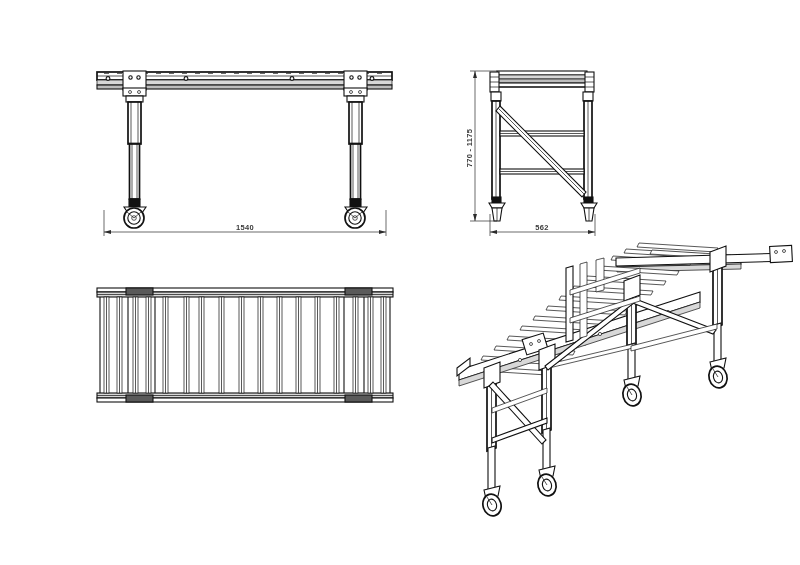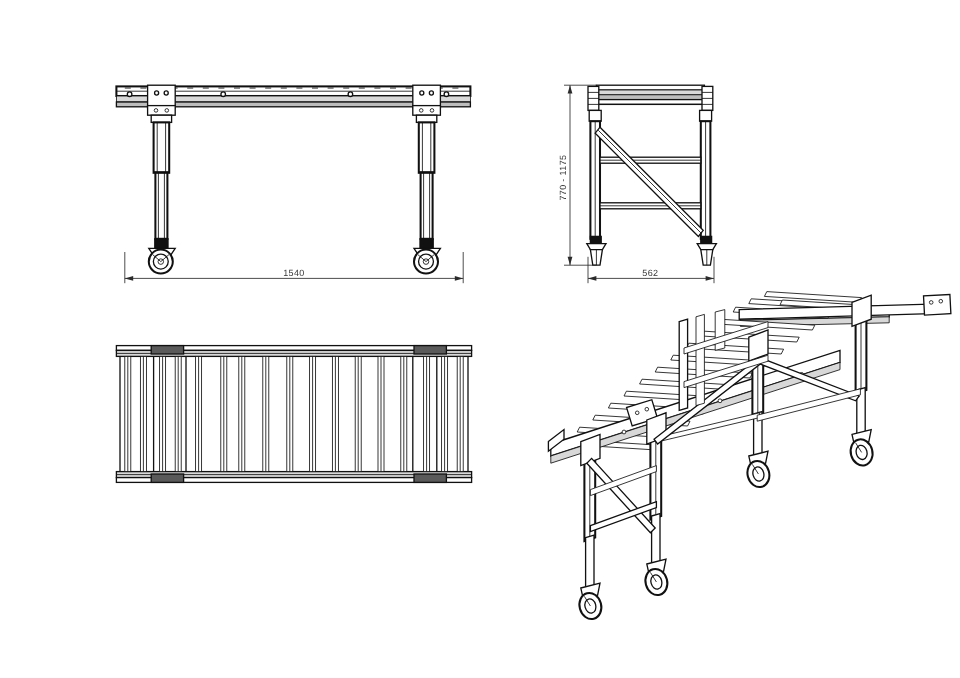--- a/index.html
+++ b/index.html
@@ -2,21 +2,21 @@
 <html><head>
 <meta charset="utf-8">
 <title>Roller Conveyor Table Technical Drawing</title>
 <style>
   html,body{margin:0;padding:0;background:#ffffff;}
   body{
     width:800px;height:565px;overflow:hidden;position:relative;
     font-family:"Liberation Sans", sans-serif;
     color:#1a1a1a;
   }
-  #sheet{position:absolute;left:0;top:0;width:800px;height:565px;background:#fff;}
+  #sheet{position:absolute;left:0;top:0;width:800px;height:565px;background:#fff;font-weight:bold;}
   svg{display:block;}
   .ln{stroke:#111;fill:none;stroke-linecap:butt;stroke-linejoin:miter;}
   .thin{stroke-width:0.7;}
   .med{stroke-width:1.1;}
   .thick{stroke-width:1.7;}
   .dimline{stroke:#2b2b2b;stroke-width:0.7;fill:none;}
   .fillw{fill:#ffffff;}
   .fillg{fill:#d8d8d8;}
   .fillgg{fill:#bdbdbd;}
   .filldk{fill:#5a5a5a;}

